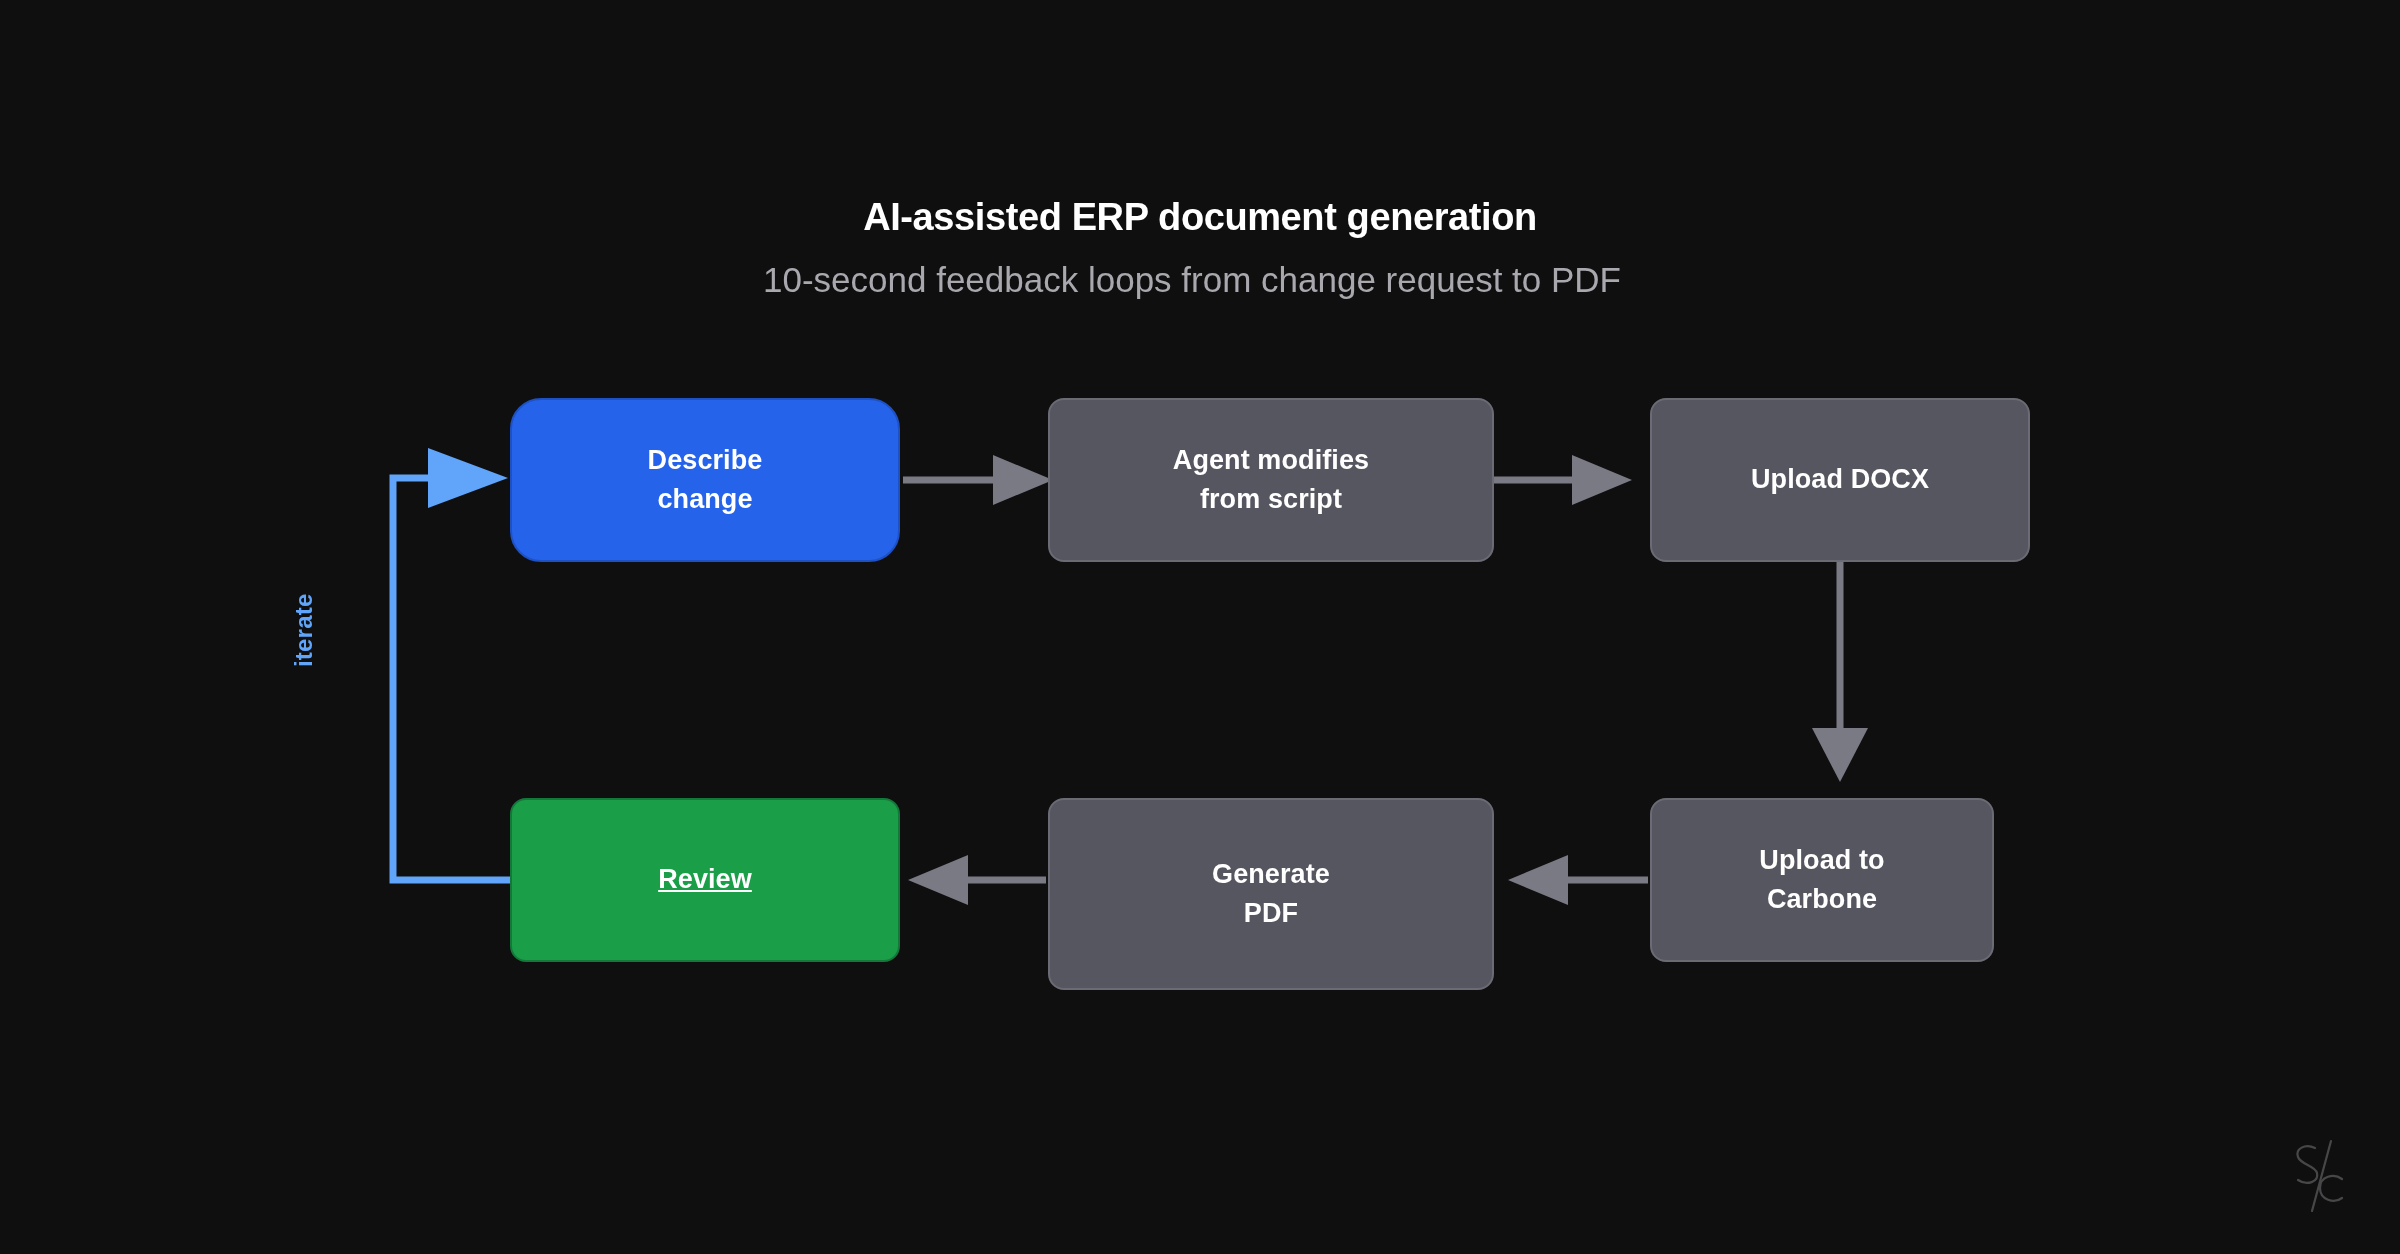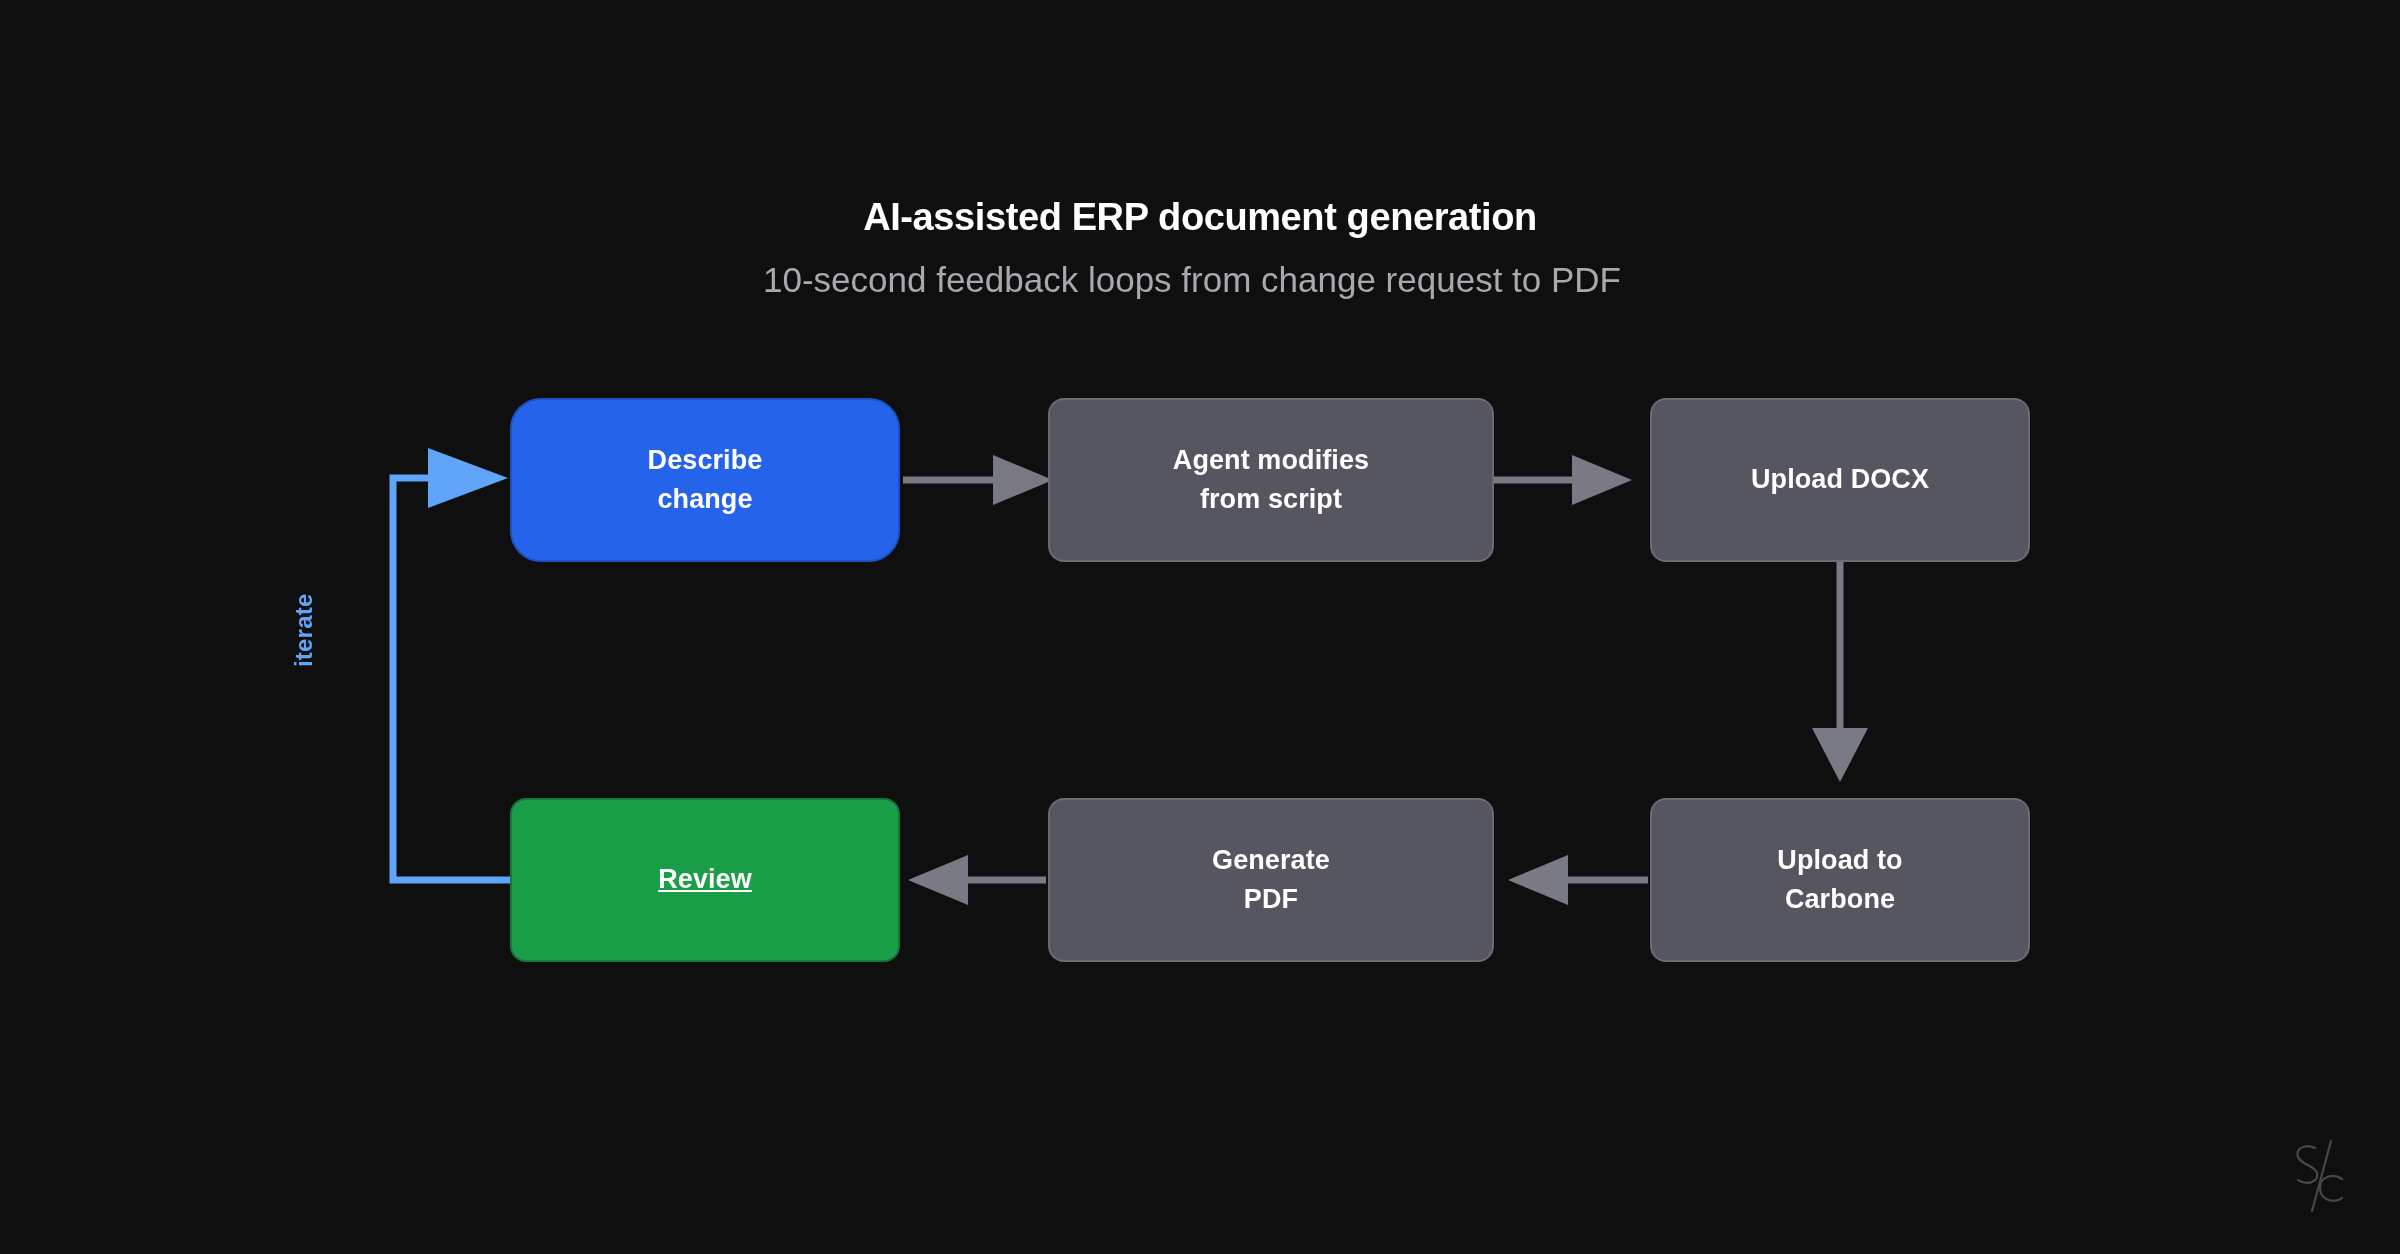--- a/index.html
+++ b/index.html
@@ -168,26 +168,26 @@
 
   <div class="node node-gray" style="left:1048px; top:398px; width:446px; height:164px;">
     <span class="node-label">Agent modifies
 from script</span>
   </div>
 
   <div class="node node-gray" style="left:1650px; top:398px; width:380px; height:164px;">
     <span class="node-label">Upload DOCX</span>
   </div>
 
-  <div class="node node-gray" style="left:1650px; top:798px; width:380px; height:164px;align-items:center;">
+  <div class="node node-gray" style="left:1650px; top:798px; width:344px; height:164px;align-items:center;">
     <span class="node-label">Upload to
 Carbone</span>
   </div>
 
-  <div class="node node-gray" style="left:1048px; top:798px; width:446px; height:164px;">
+  <div class="node node-gray" style="left:1048px; top:798px; width:446px; height:192px;">
     <span class="node-label">Generate
 PDF</span>
   </div>
 
   <div class="node node-green" style="left:510px; top:798px; width:390px; height:164px;">
     <span class="node-label">Review</span>
   </div>
 
   <svg id="watermark" viewBox="0 0 78 86" xmlns="http://www.w3.org/2000/svg">
     <path d="M 33 16 C 23 11, 13 17, 16 25 C 19 33, 33 33, 35 41 C 37 50, 25 54, 16 48" fill="none" stroke="#6a6a6e" stroke-width="2.2" stroke-linecap="round"></path>

